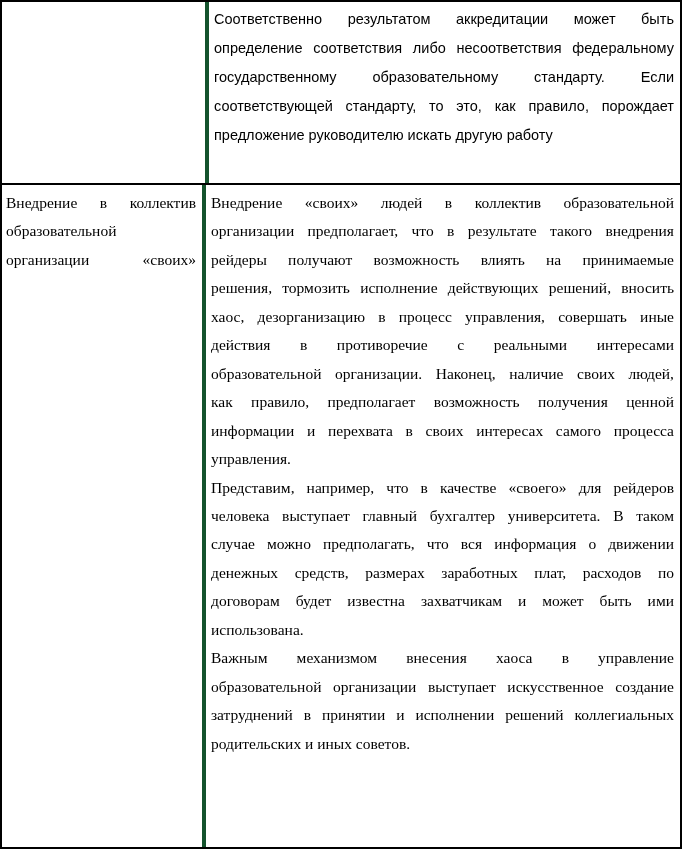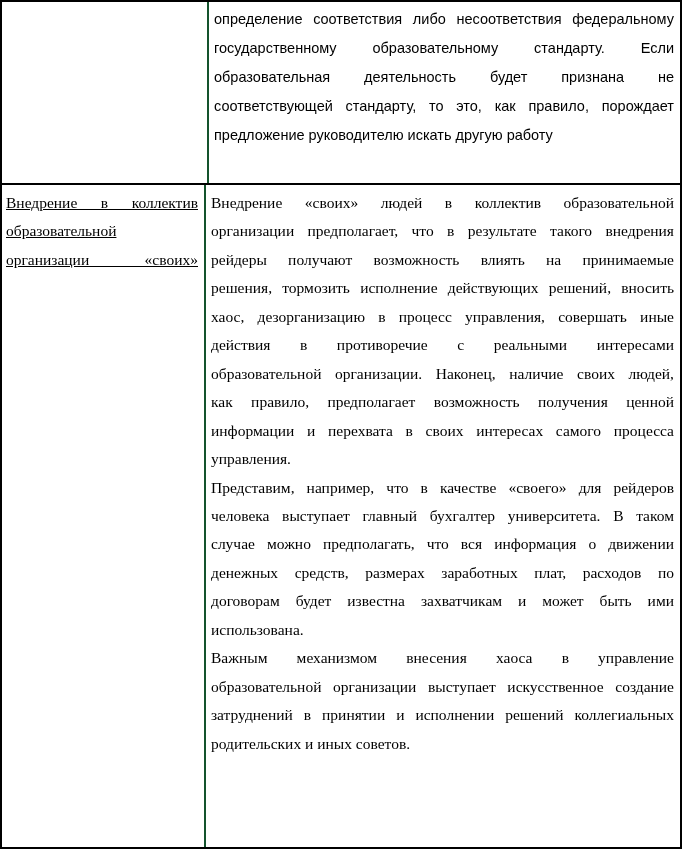--- a/index.html
+++ b/index.html
@@ -25,23 +25,22 @@
     height: 183px;
     border-bottom: 2px solid #000000;
   }
   .row2 { flex: 1; }
   .cell {
     box-sizing: border-box;
     overflow: hidden;
     padding: 3px 6px 0 5px;
   }
   .cell.left {
-    border-right: 2px solid #14532d;
+    border-right: 4px solid #14532d;
     flex: none;
-    text-decoration: underline;
   }
   .row1 .cell.left { width: 207px; }
   .row2 .cell.left { width: 204px; padding: 4px 6px 0 4px; }
   .cell.right { flex: 1; }
   .row2 .cell.right { padding: 4px 6px 0 5px; font-family: Liberation Serif, serif; }
 
   .sans {
     font-family: "Liberation Sans", "DejaVu Sans", sans-serif;
     font-size: 14.5px;
     line-height: 29.1px;
@@ -64,23 +63,23 @@
 </style>
 </head>
 <body>
 
 <div class="page">
   <div class="tbl">
     <div class="row row1">
       <div class="cell left sans"></div>
       <div class="cell right sans">
           <div class="paragraph">
+            <div class="line">Соответственно результатом аккредитации может быть</div>
             <div class="line">определение соответствия либо несоответствия федеральному</div>
             <div class="line">государственному образовательному стандарту. Если</div>
-            <div class="line">образовательная деятельность будет признана не</div>
             <div class="line">соответствующей стандарту, то это, как правило, порождает</div>
             <div class="line para-end">предложение руководителю искать другую работу</div>
           </div>
         </div>
     </div>
     <div class="row row2">
       <div class="cell left serif">
           <div class="paragraph">
             <div class="line">Внедрение в коллектив</div>
             <div class="line">образовательной</div>

